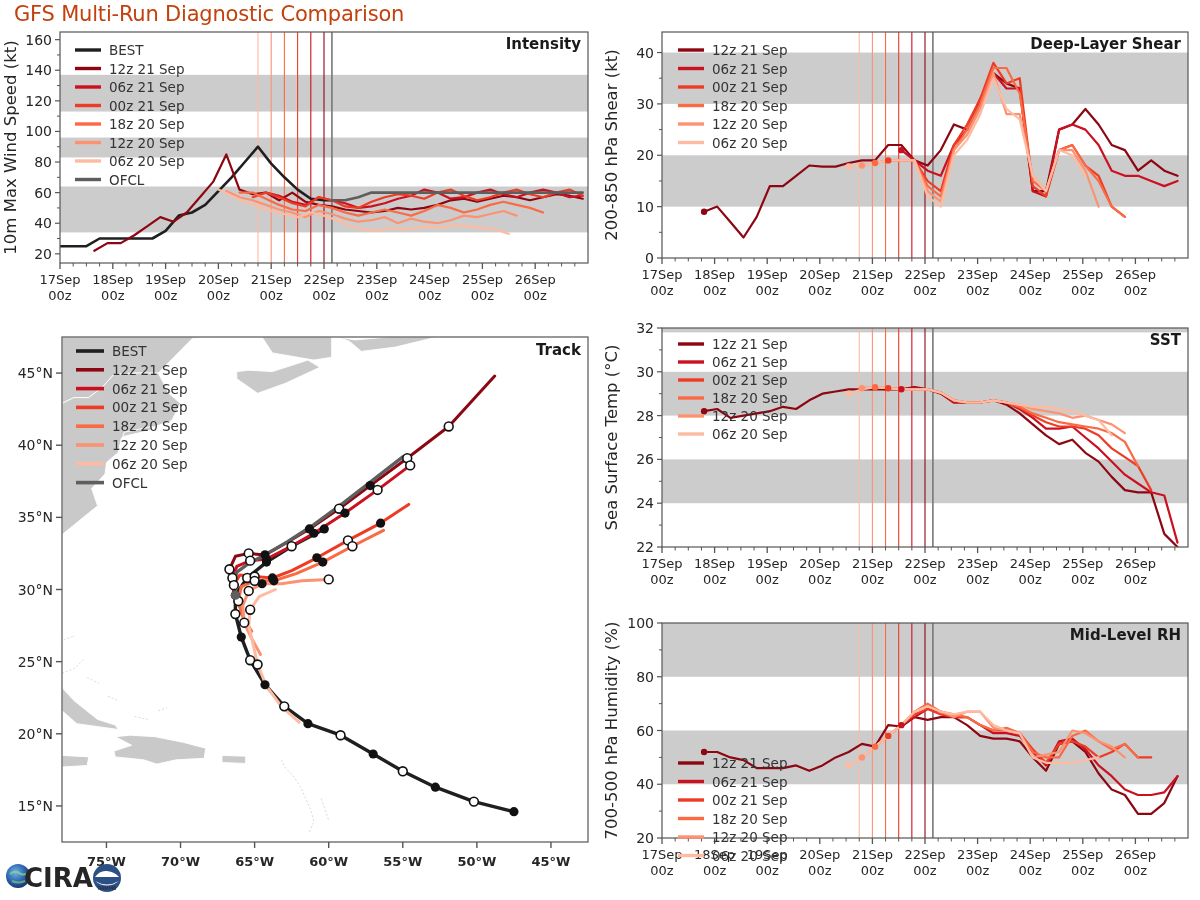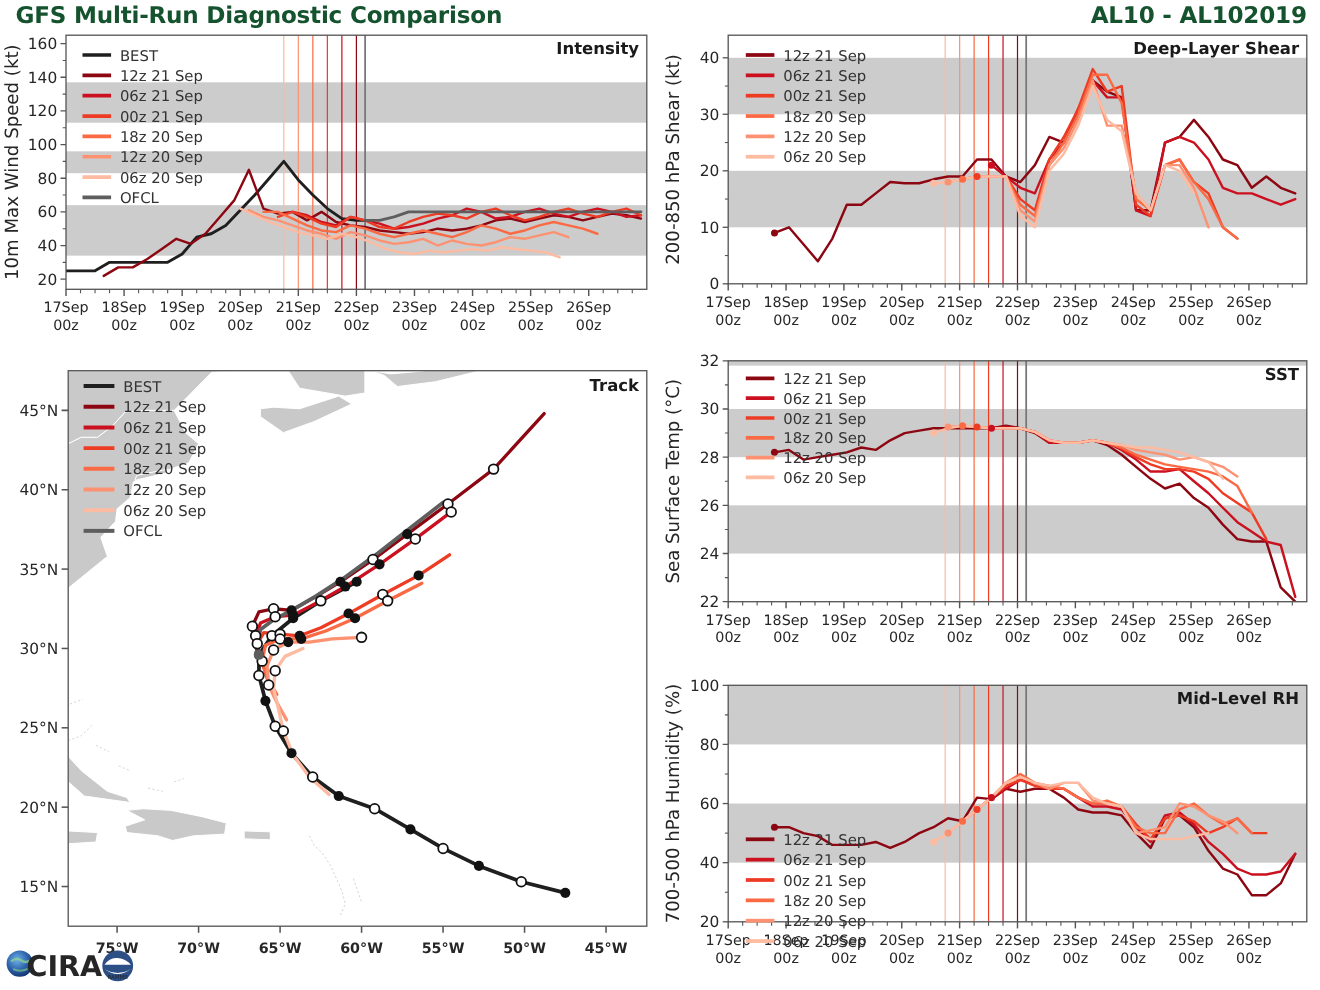--- a/index.html
+++ b/index.html
@@ -1,18 +1,18 @@
 <!DOCTYPE html>
 <html><head>
 <meta charset="utf-8">
 <style>
   html,body{margin:0;padding:0;background:#ffffff;}
   body{width:1200px;height:900px;font-family:"DejaVu Sans","Liberation Sans",sans-serif;overflow:hidden;}
   #root{position:relative;width:1200px;height:900px;}
-  .hdr{position:absolute;font-weight:bold;font-size:21px;color:#14532d;letter-spacing:-0.2px;}
+  .hdr{position:absolute;font-weight:normal;font-size:21px;color:#c2410c;letter-spacing:-0.2px;}
   #title-left{left:14px;top:2px;}
   #title-right{right:12px;top:2px;}
   .panel{position:absolute;}
   svg{display:block;}
   text{font-family:"DejaVu Sans","Liberation Sans",sans-serif;fill:#262626;}
   .ticklbl{font-size:13px;text-anchor:middle;}
   .ytick{font-size:14px;text-anchor:end;}
   .axlabel{font-size:16.5px;text-anchor:middle;}
   .panel-title{font-size:15px;font-weight:bold;text-anchor:end;fill:#1a1a1a;}
   .legtxt{font-size:13.5px;fill:#333;}
@@ -23,21 +23,20 @@
   .maplandfill{fill:#c9c9c9;stroke:#ffffff;stroke-width:0.9;}
   .mapisl{fill:none;stroke:#cfcfcf;stroke-width:0.8;stroke-dasharray:2 2;}
   #cira{position:absolute;left:4px;top:855px;width:128px;height:44px;}
 </style>
 </head>
 <body>
 
 <div id="root">
 
   <div class="hdr" id="title-left">GFS Multi-Run Diagnostic Comparison</div>
-  <div class="hdr" id="title-right">AL10 - AL102019</div>
 
   <div class="panel" style="left:0px;top:20px;">
     <svg id="svg-intensity" width="600" height="305">
         <rect x="60" y="12" width="528" height="231" fill="#ffffff"></rect>
         <rect x="60" y="166.50993377483442" width="528" height="45.89403973509934" class="band"></rect>
         <rect x="60" y="117.55629139072848" width="528" height="19.887417218543064" class="band"></rect>
         <rect x="60" y="54.83443708609271" width="528" height="36.71523178807947" class="band"></rect>
         <line x1="258" y1="12" x2="258" y2="243" stroke="#fdbba2" stroke-width="1.3" class="gridline"></line>
         <line x1="271.20000000000005" y1="12" x2="271.20000000000005" y2="243" stroke="#fc9272" stroke-width="1.3" class="gridline"></line>
         <line x1="284.4" y1="12" x2="284.4" y2="243" stroke="#fa6a45" stroke-width="1.3" class="gridline"></line>

